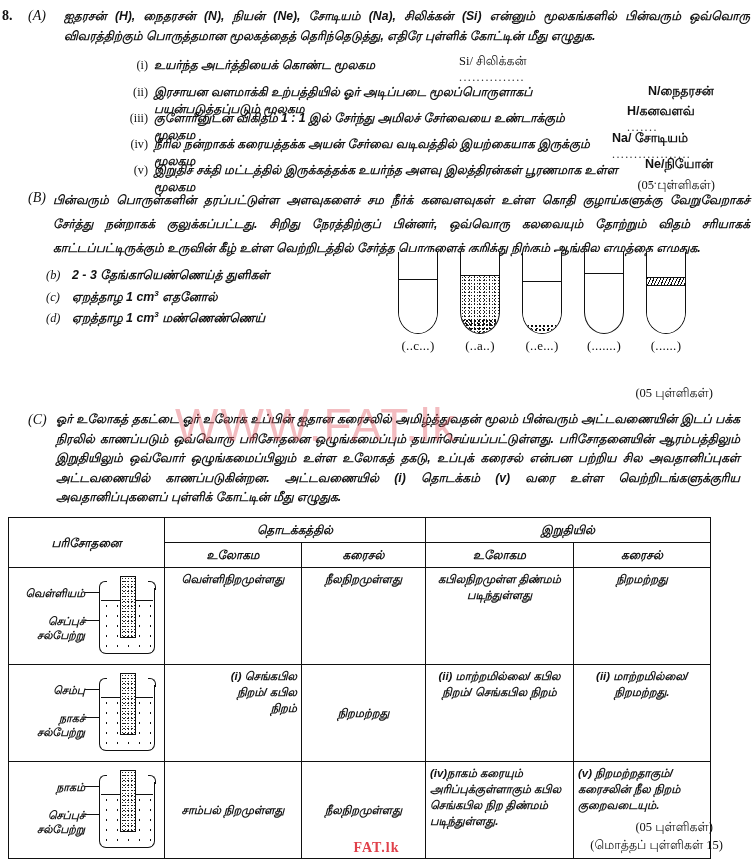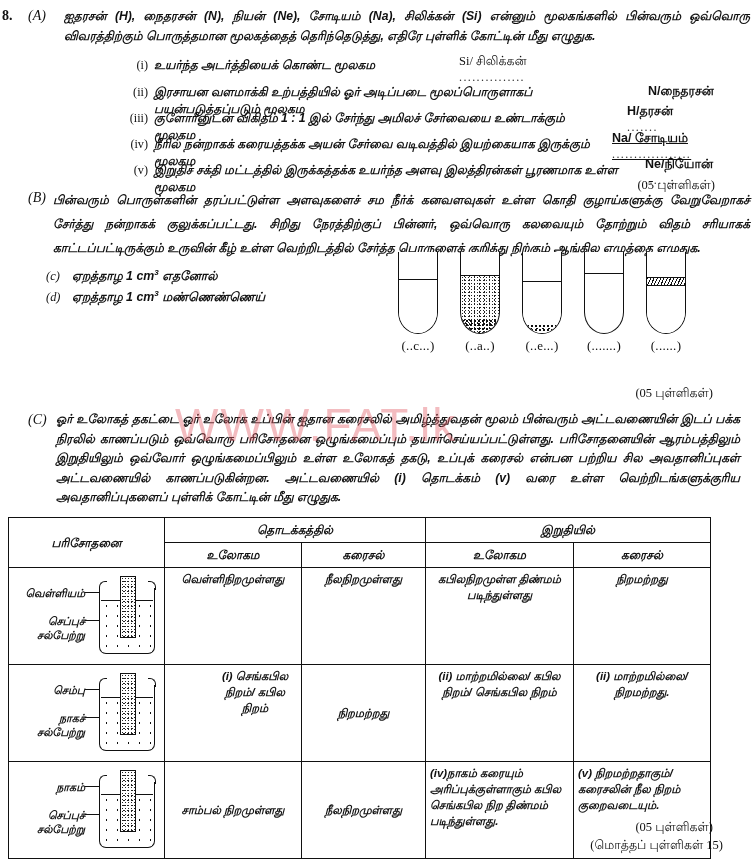--- a/index.html
+++ b/index.html
@@ -443,29 +443,29 @@
     </div>
     <div class="ans" style="left:648px; top:84px;">
       <span class="el tam">N/நைதரசன்</span>
     </div>
 
     <div class="item" style="left:118px; top:110px; width:470px;">
       <span class="rom">(iii)</span>
       <span class="txt tam">குளோரீனுடன் விகிதம் 1 : 1 இல் சேர்ந்து அமிலச் சேர்வையை உண்டாக்கும் மூலகம</span>
     </div>
     <div class="ans" style="left:627px; top:104px;">
-      <span class="el tam">H/தரசன்</span>
+      <span class="el tam">H/கனவளவ்</span>
       <div class="dots">.......</div>
     </div>
 
     <div class="item" style="left:118px; top:136px; width:480px;">
       <span class="rom">(iv)</span>
       <span class="txt tam">நீரில் நன்றாகக் கரையத்தக்க அயன் சேர்வை வடிவத்தில் இயற்கையாக இருக்கும் மூலகம</span>
     </div>
-    <div class="ans" style="left:612px; top:131px;text-decoration:underline;">
+    <div class="ans" style="left:612px; top:131px;">
       <span class="el tam">Na/ சோடியம்</span>
       <div class="dots">..................</div>
     </div>
 
     <div class="item" style="left:118px; top:162px; width:520px;">
       <span class="rom">(v)</span>
       <span class="txt tam">இறுதிச் சக்தி மட்டத்தில் இருக்கத்தக்க உயர்ந்த அளவு இலத்திரன்கள் பூரணமாக உள்ள மூலகம</span>
     </div>
     <div class="ans" style="left:645px; top:157px;">
       <span class="el tam">Ne/நியோன்</span>
@@ -475,20 +475,23 @@
     <div class="marks" style="right:38px; top:178px;">(05 புள்ளிகள்)</div>
   </div>
 
   <div id="sectionB">
     <div class="secB-head">
       <span class="sec-label">(B)</span>
       <div class="body tam"><span>பின்வரும் பொருள்களின் தரப்பட்டுள்ள அளவுகளைச் சம நீர்க் கனவளவுகள் உள்ள கொதி குழாய்களுக்கு வேறுவேறாகச் சேர்த்து </span><span class="bold-in">நன்றாகக் குலுக்கப்பட்டது.</span><span> சிறிது நேரத்திற்குப் பின்னர், ஒவ்வொரு கலவையும் தோற்றும் விதம் சரியாகக் காட்டப்பட்டிருக்கும் உருவின் கீழ் உள்ள வெற்றிடத்தில் சேர்த்த பொருளைக் குறித்து நிற்கும் </span><span class="bold-in">ஆங்கில எழுத்தை</span><span> எழுதுக.</span></div>
     </div>
 
     <div class="blist">
+      <div class="brow">
+        <span class="bl">(b)</span><span class="tam">2 - 3  தேங்காயெண்ணெய்த்  துளிகள்</span>
+      </div>
       <div class="brow">
         <span class="bl">(c)</span><span class="tam">ஏறத்தாழ  1 cm<sup>3</sup>  எதனோல்</span>
       </div>
       <div class="brow">
         <span class="bl">(d)</span><span class="tam">ஏறத்தாழ  1 cm<sup>3</sup>  மண்ணெண்ணெய்</span>
       </div>
     </div>
 
     <div class="marks" style="right:40px; top:198px;">(05 புள்ளிகள்)</div>
   </div>
@@ -599,21 +602,21 @@
               <span>சல்பேற்று</span>
             </div>
             <div class="arrow ar1"></div>
             <div class="arrow ar2"></div>
             <div class="bk">
               <div class="liquid"></div>
               <div class="plate"></div>
             </div>
           </div>
         </td>
-        <td class="cellc" style="text-align:center;padding-left:48px;">(i) செங்கபில நிறம்/ கபில நிறம்</td>
+        <td class="cellc" style="text-align:right;padding-left:48px;">(i) செங்கபில நிறம்/ கபில நிறம்</td>
         <td class="cellc" style="vertical-align:middle;">நிறமற்றது</td>
         <td class="cellc">(ii) மாற்றமில்லை/ கபில நிறம்/ செங்கபில நிறம்</td>
         <td class="cellc">(ii) மாற்றமில்லை/ நிறமற்றது.</td>
       </tr>
 
       <tr>
         <td class="beaker-cell">
           <div class="beaker-box">
             <div class="bk-lab lab1">நாகம்</div>
             <div class="bk-lab lab2">
@@ -632,14 +635,15 @@
         <td class="cellc" style="vertical-align:middle;">நீலநிறமுள்ளது</td>
         <td class="cellc" style="text-align:left;">(iv)நாகம் கரையும் அரிப்புக்குள்ளாகும் கபில செங்கபில நிற திண்மம் படிந்துள்ளது.</td>
         <td class="cellc" style="text-align:left;">(v) நிறமற்றதாகும்/ கரைசலின் நீல நிறம் குறைவடையும்.</td>
       </tr>
 
     </tbody>
   </table>
 
   <div class="footer-marks" style="top:820px;">(05 புள்ளிகள்)</div>
   <div class="footer-marks" style="top:838px; right:30px;">(மொத்தப்  புள்ளிகள்  15)</div>
+  <div class="brand">FAT.lk</div>
 
 </div>
 
 </body></html>

